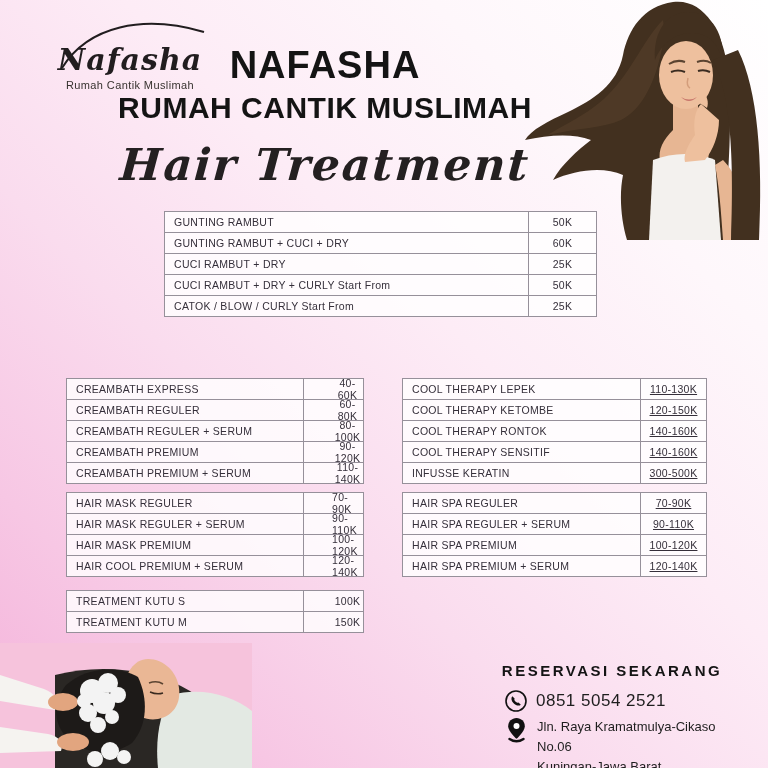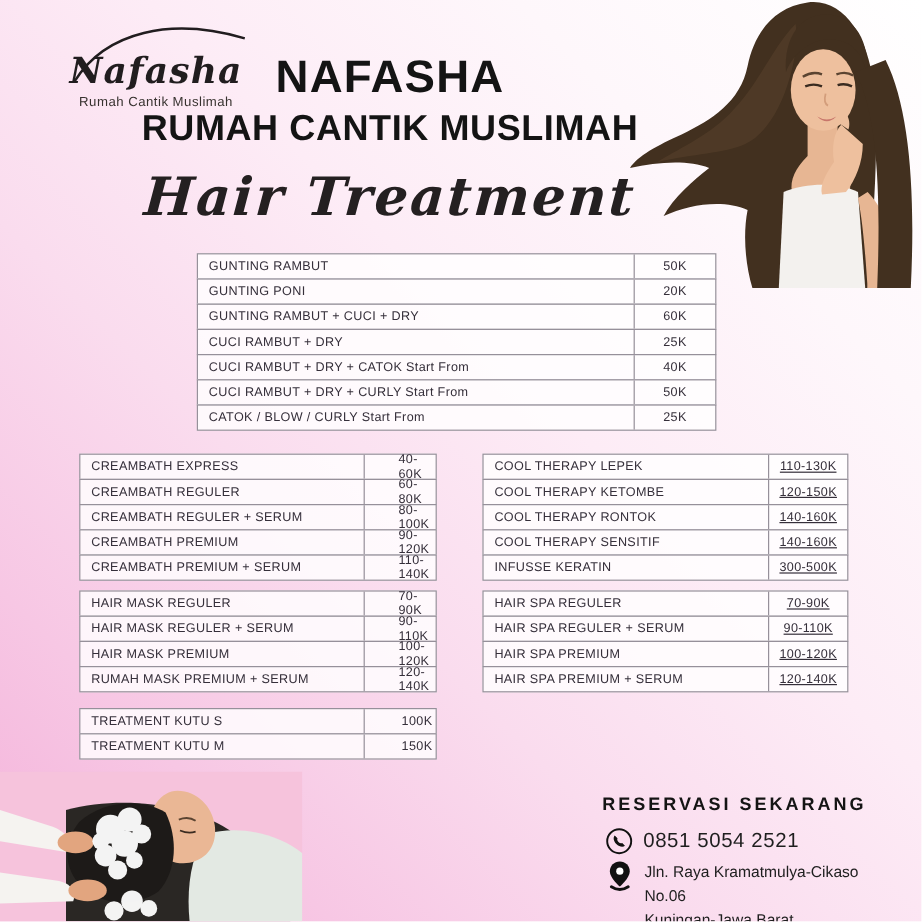--- a/index.html
+++ b/index.html
@@ -49,21 +49,21 @@
     border-left:1px solid #96909a;
     font-size:10.5px; letter-spacing:0.3px; color:#352f3a; font-weight:500;
   }
   #main-table        { left:164px; top:211px; width:433px; }
   #main-table .prc   { width:68px; }
   #main-table .t-row { height:22px; }
   .col-left  { left:66px;  width:298px; }
   .col-left  .prc { width:60px;padding-left:28px; }
   .col-right { left:402px; width:305px; }
   .col-right .prc { width:66px;text-decoration:underline; }
-  #creambath-table, #cooltherapy-table { top:378px; }
+  #creambath-table, #cooltherapy-table { top:378px;text-align:center; }
   #hairmask-table,  #hairspa-table     { top:492px; }
   #kutusm-table,    #kutulxl-table     { top:590px; }
 
   
   .reservation { position:absolute; left:492px; top:662px; width:240px; color:#141414; }
   .res-title { font-size:15px; font-weight:800; letter-spacing:2.5px; text-align:center; }
   .res-phone-row { display:flex; align-items:center; gap:8px; margin:10px 0 4px 12px; }
   .res-phone { font-size:17px; font-weight:500; color:#1e1e1e; letter-spacing:0.5px; }
   .res-addr-row { display:flex; align-items:flex-start; gap:10px; margin-left:14px; }
   .res-addr { font-size:13px; line-height:1.55; color:#1e1e1e; }
@@ -110,36 +110,28 @@
     <div class="subtitle">RUMAH CANTIK MUSLIMAH</div>
     <div class="script">Hair Treatment</div>
   </div>
 
   <div id="main-table" class="price-table">
       <div class="t-row">
         <span class="svc">GUNTING RAMBUT</span>
         <span class="prc">50K</span>
       </div>
       <div class="t-row">
-        <span class="svc">GUNTING PONI</span>
-        <span class="prc">20K</span>
-      </div>
-      <div class="t-row">
         <span class="svc">GUNTING RAMBUT + CUCI + DRY</span>
         <span class="prc">60K</span>
       </div>
       <div class="t-row">
         <span class="svc">CUCI RAMBUT + DRY</span>
         <span class="prc">25K</span>
       </div>
       <div class="t-row">
-        <span class="svc">CUCI RAMBUT + DRY + CATOK Start From</span>
-        <span class="prc">40K</span>
-      </div>
-      <div class="t-row">
         <span class="svc">CUCI RAMBUT + DRY + CURLY Start From</span>
         <span class="prc">50K</span>
       </div>
       <div class="t-row">
         <span class="svc">CATOK / BLOW / CURLY Start From</span>
         <span class="prc">25K</span>
       </div>
     </div>
 
   <div id="creambath-table" class="price-table col-left">
@@ -194,21 +186,21 @@
       </div>
       <div class="t-row">
         <span class="svc">HAIR MASK REGULER + SERUM</span>
         <span class="prc">90-110K</span>
       </div>
       <div class="t-row">
         <span class="svc">HAIR MASK PREMIUM</span>
         <span class="prc">100-120K</span>
       </div>
       <div class="t-row">
-        <span class="svc">RUMAH MASK PREMIUM + SERUM</span>
+        <span class="svc">HAIR COOL PREMIUM + SERUM</span>
         <span class="prc">120-140K</span>
       </div>
     </div>
   <div id="hairspa-table" class="price-table col-right">
       <div class="t-row">
         <span class="svc">HAIR SPA REGULER</span>
         <span class="prc">70-90K</span>
       </div>
       <div class="t-row">
         <span class="svc">HAIR SPA REGULER + SERUM</span>

